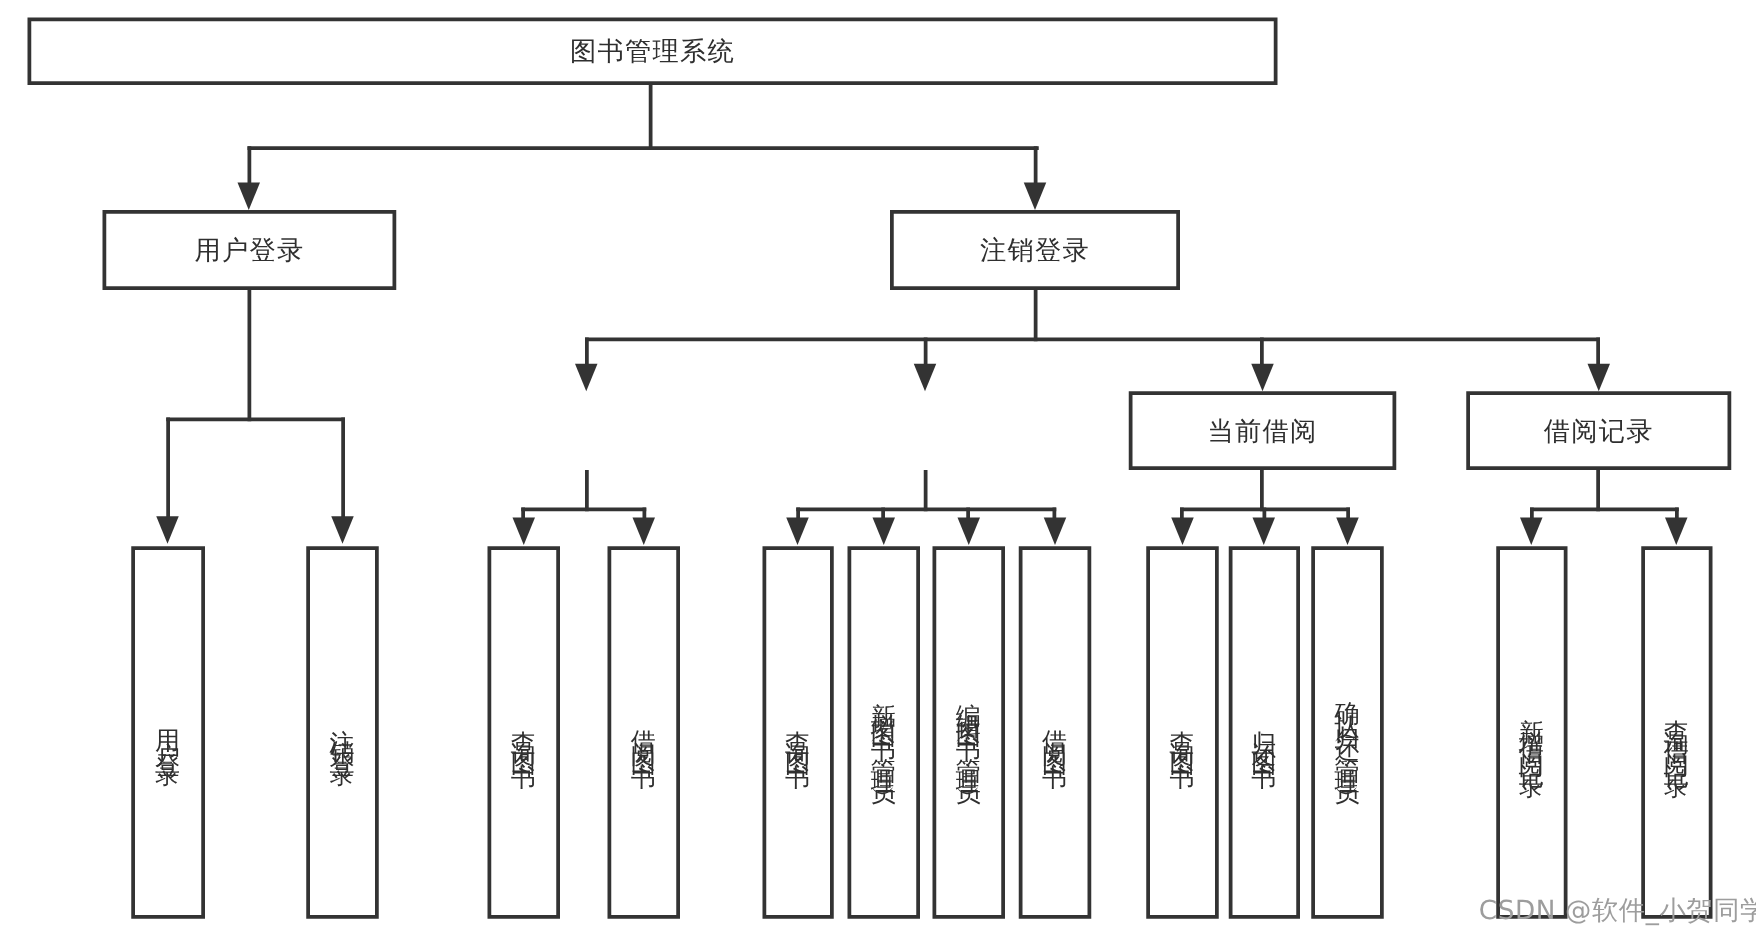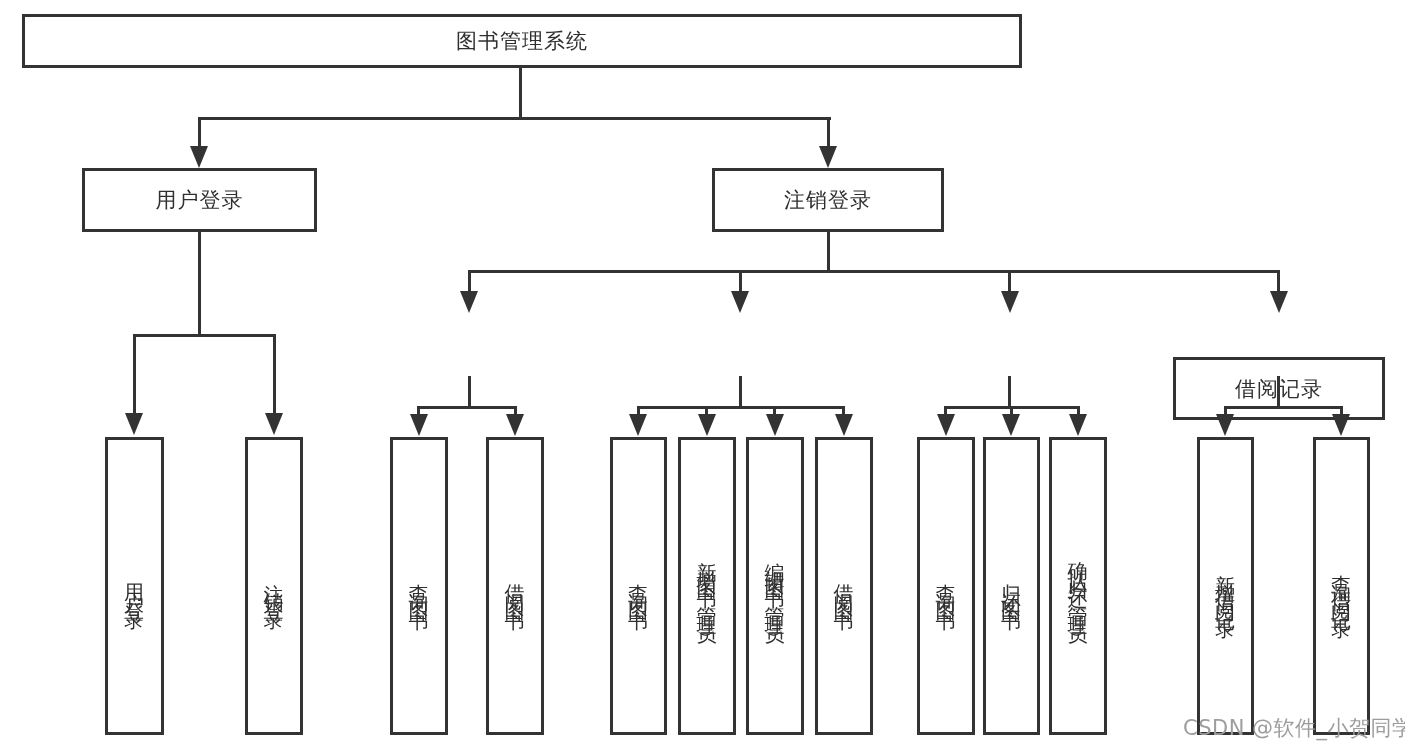--- a/index.html
+++ b/index.html
@@ -62,21 +62,24 @@
   <div class="ln" style="left:468px;top:270px;width:812px;height:3px;"></div>
   <div class="ln" style="left:468px;top:270px;width:3px;height:24px;"></div>
   <div class="arrow" style="left:460px;top:291px;"></div>
   <div class="ln" style="left:739px;top:270px;width:3px;height:24px;"></div>
   <div class="arrow" style="left:731px;top:291px;"></div>
   <div class="ln" style="left:1008px;top:270px;width:3px;height:24px;"></div>
   <div class="arrow" style="left:1001px;top:291px;"></div>
   <div class="ln" style="left:1277px;top:270px;width:3px;height:24px;"></div>
   <div class="arrow" style="left:1270px;top:291px;"></div>
 
-  <div class="box h" style="left:1173px;top:313px;width:212px;height:63px;margin-top:44px;">
+  <div class="box h" style="left:903px;top:313px;width:214px;height:63px;">
+    <span>当前借阅</span>
+  </div>
+  <div class="box h" style="left:1173px;top:313px;width:212px;height:63px;">
     <span>借阅记录</span>
   </div>
 
   <div class="ln" style="left:468px;top:376px;width:3px;height:33px;"></div>
   <div class="ln" style="left:417px;top:406px;width:100px;height:3px;"></div>
   <div class="ln" style="left:417px;top:406px;width:3px;height:12px;"></div>
   <div class="arrow" style="left:410px;top:414px;"></div>
   <div class="ln" style="left:514px;top:406px;width:3px;height:12px;"></div>
   <div class="arrow" style="left:506px;top:414px;"></div>
 

